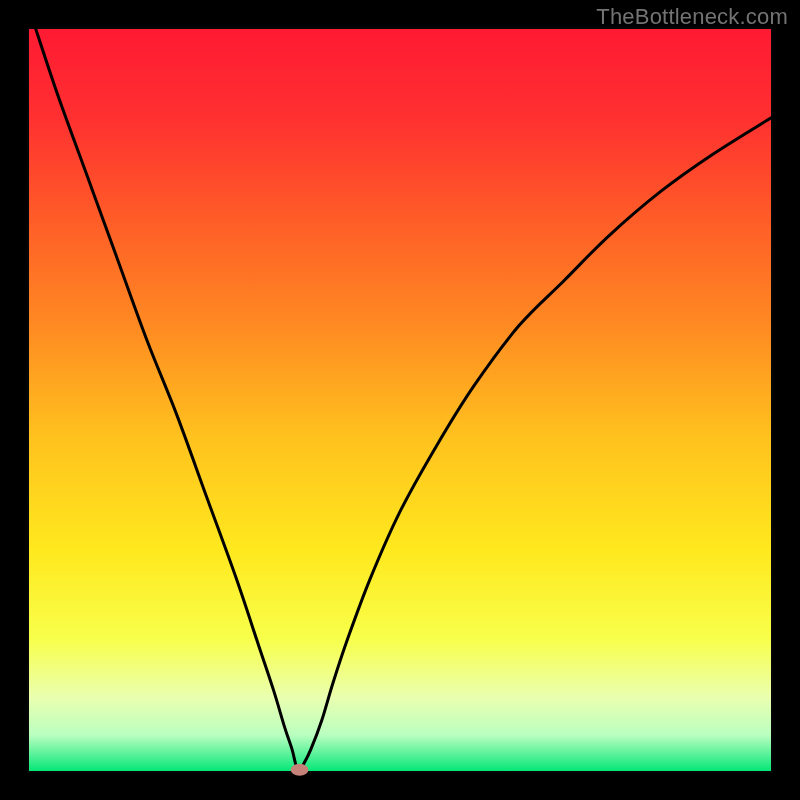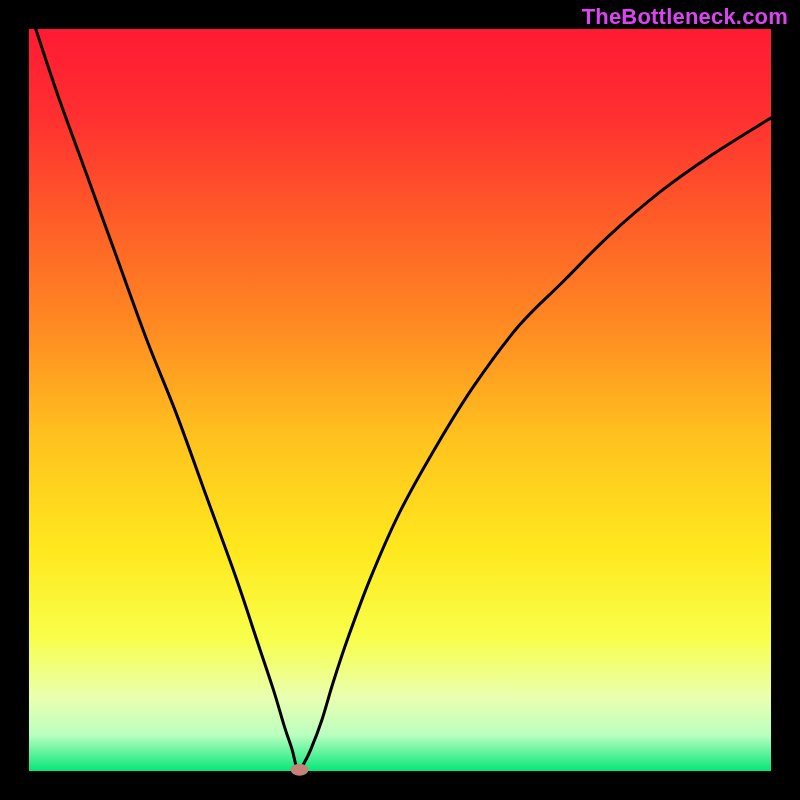--- a/index.html
+++ b/index.html
@@ -13,23 +13,23 @@
   }
   .stage {
     position: relative;
     width: 800px;
     height: 800px;
   }
   .watermark {
     position: absolute;
     top: 4px;
     right: 12px;
-    color: #d946ef;
+    color: #737373;
     font-size: 22px;
-    font-weight: 700;
+    font-weight: 400;
     letter-spacing: 0.2px;
   }
   .plot-svg {
     position: absolute;
     left: 0;
     top: 0;
   }
 </style>
 </head>
 <body>

